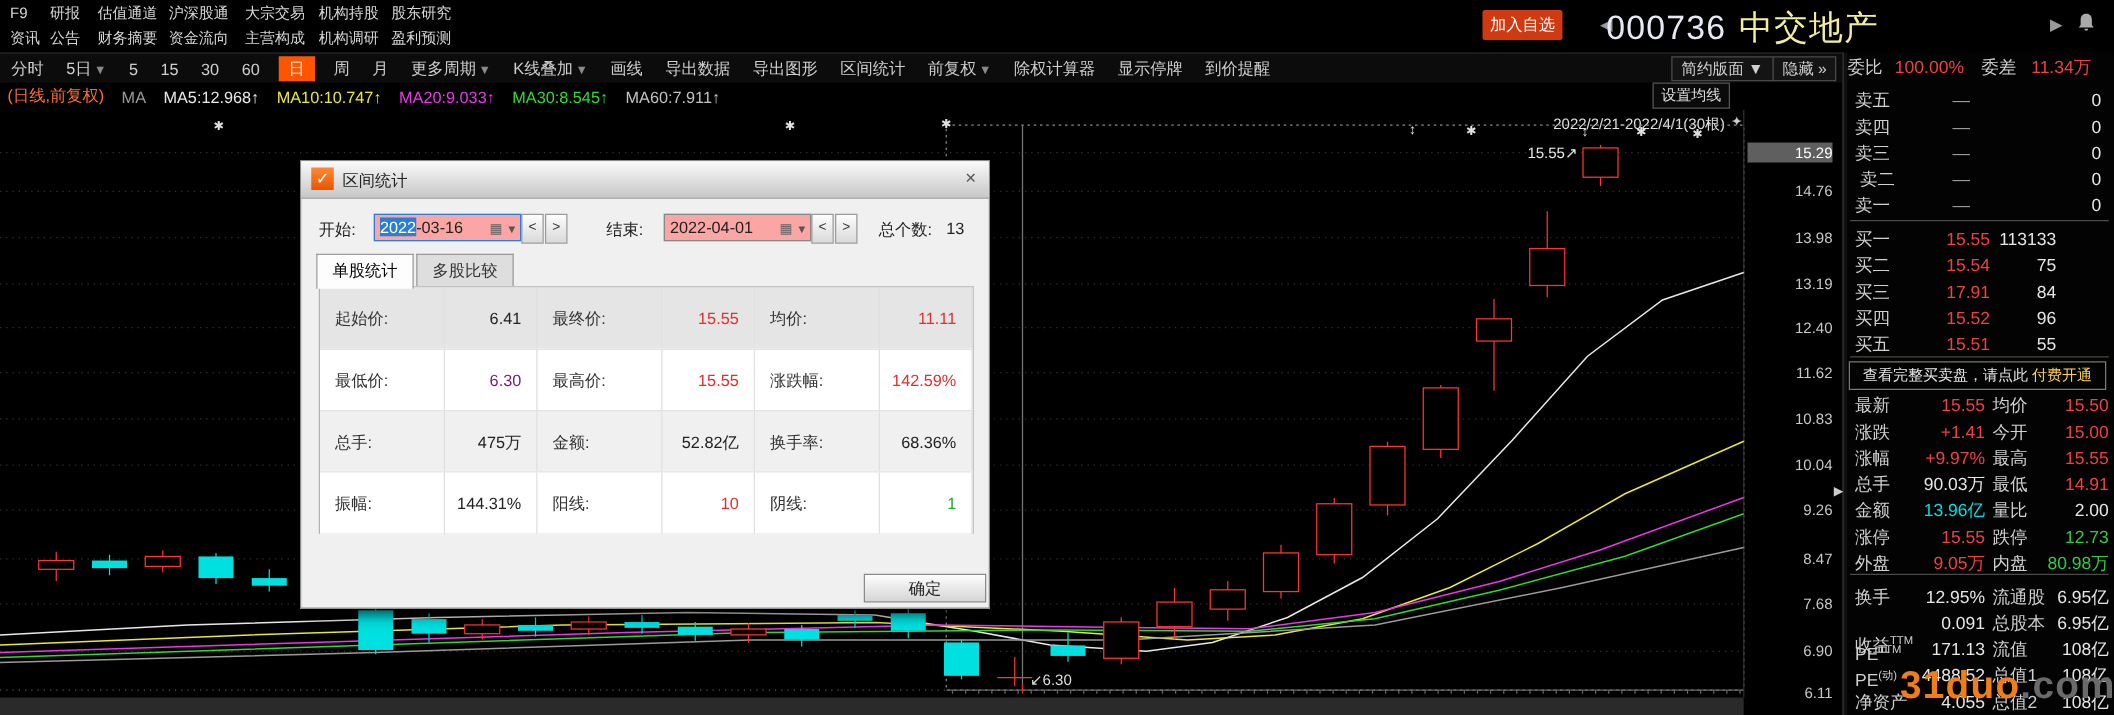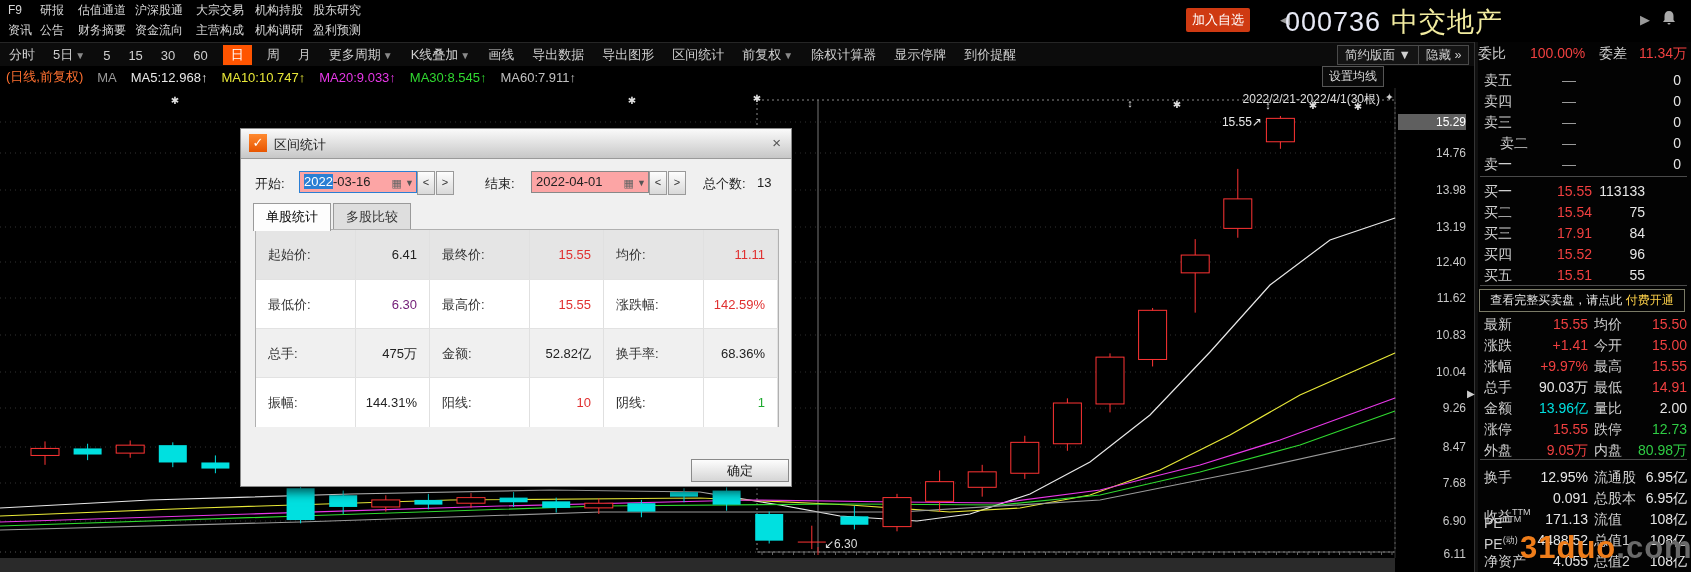--- a/index.html
+++ b/index.html
@@ -399,21 +399,21 @@
       <div class="ylab" style="top: 387px;">7.68</div>
       <div class="ylab" style="top: 425px;">6.90</div>
       <div class="ylab" style="top: 458px;">6.11</div>
     </div>
   <div id="bottomstrip"></div>
   <div id="sepcol"></div>
   <div id="sep-handle">▶</div>
 
   <div id="quotestrip">
     <span class="plab">委比</span>
-    <span class="red" style="margin-left:20px;">100.00%</span>
+    <span class="red" style="margin-left:6px;">100.00%</span>
     <span class="plab" style="margin-left:10px;">委差</span>
     <span class="red" style="margin-left:8px;">11.34万</span>
   </div>
 
   <div id="panel">
     <div id="promo"><span>查看完整买卖盘，请点此 </span><b>付费开通</b></div>
   <div class="prow" style="top: 28px;">
         <span style="position: absolute; left: 2px; color: rgb(208, 208, 208);">卖五</span>
         <span style="position: absolute; color: rgb(154, 154, 154); left: 80px;">—</span>
         <span style="position: absolute; right: 6px; width: 60px; text-align: right; color: rgb(230, 230, 230);">0</span>
@@ -422,21 +422,21 @@
         <span style="position: absolute; left: 2px; color: rgb(208, 208, 208);">卖四</span>
         <span style="position: absolute; color: rgb(154, 154, 154); left: 80px;">—</span>
         <span style="position: absolute; right: 6px; width: 60px; text-align: right; color: rgb(230, 230, 230);">0</span>
       </div>
       <div class="prow" style="top: 70px;">
         <span style="position: absolute; left: 2px; color: rgb(208, 208, 208);">卖三</span>
         <span style="position: absolute; color: rgb(154, 154, 154); left: 80px;">—</span>
         <span style="position: absolute; right: 6px; width: 60px; text-align: right; color: rgb(230, 230, 230);">0</span>
       </div>
       <div class="prow" style="top: 91px;">
-        <span style="position: absolute; left: 18px; color: rgb(208, 208, 208);">卖二</span>
+        <span style="position: absolute; left: 6px; color: rgb(208, 208, 208);">卖二</span>
         <span style="position: absolute; color: rgb(154, 154, 154); left: 80px;">—</span>
         <span style="position: absolute; right: 6px; width: 60px; text-align: right; color: rgb(230, 230, 230);">0</span>
       </div>
       <div class="prow" style="top: 112px;">
         <span style="position: absolute; left: 2px; color: rgb(208, 208, 208);">卖一</span>
         <span style="position: absolute; color: rgb(154, 154, 154); left: 80px;">—</span>
         <span style="position: absolute; right: 6px; width: 60px; text-align: right; color: rgb(230, 230, 230);">0</span>
       </div>
       <div class="pdivider" style="top: 134px;"></div>
       <div class="prow" style="top: 139px;">

